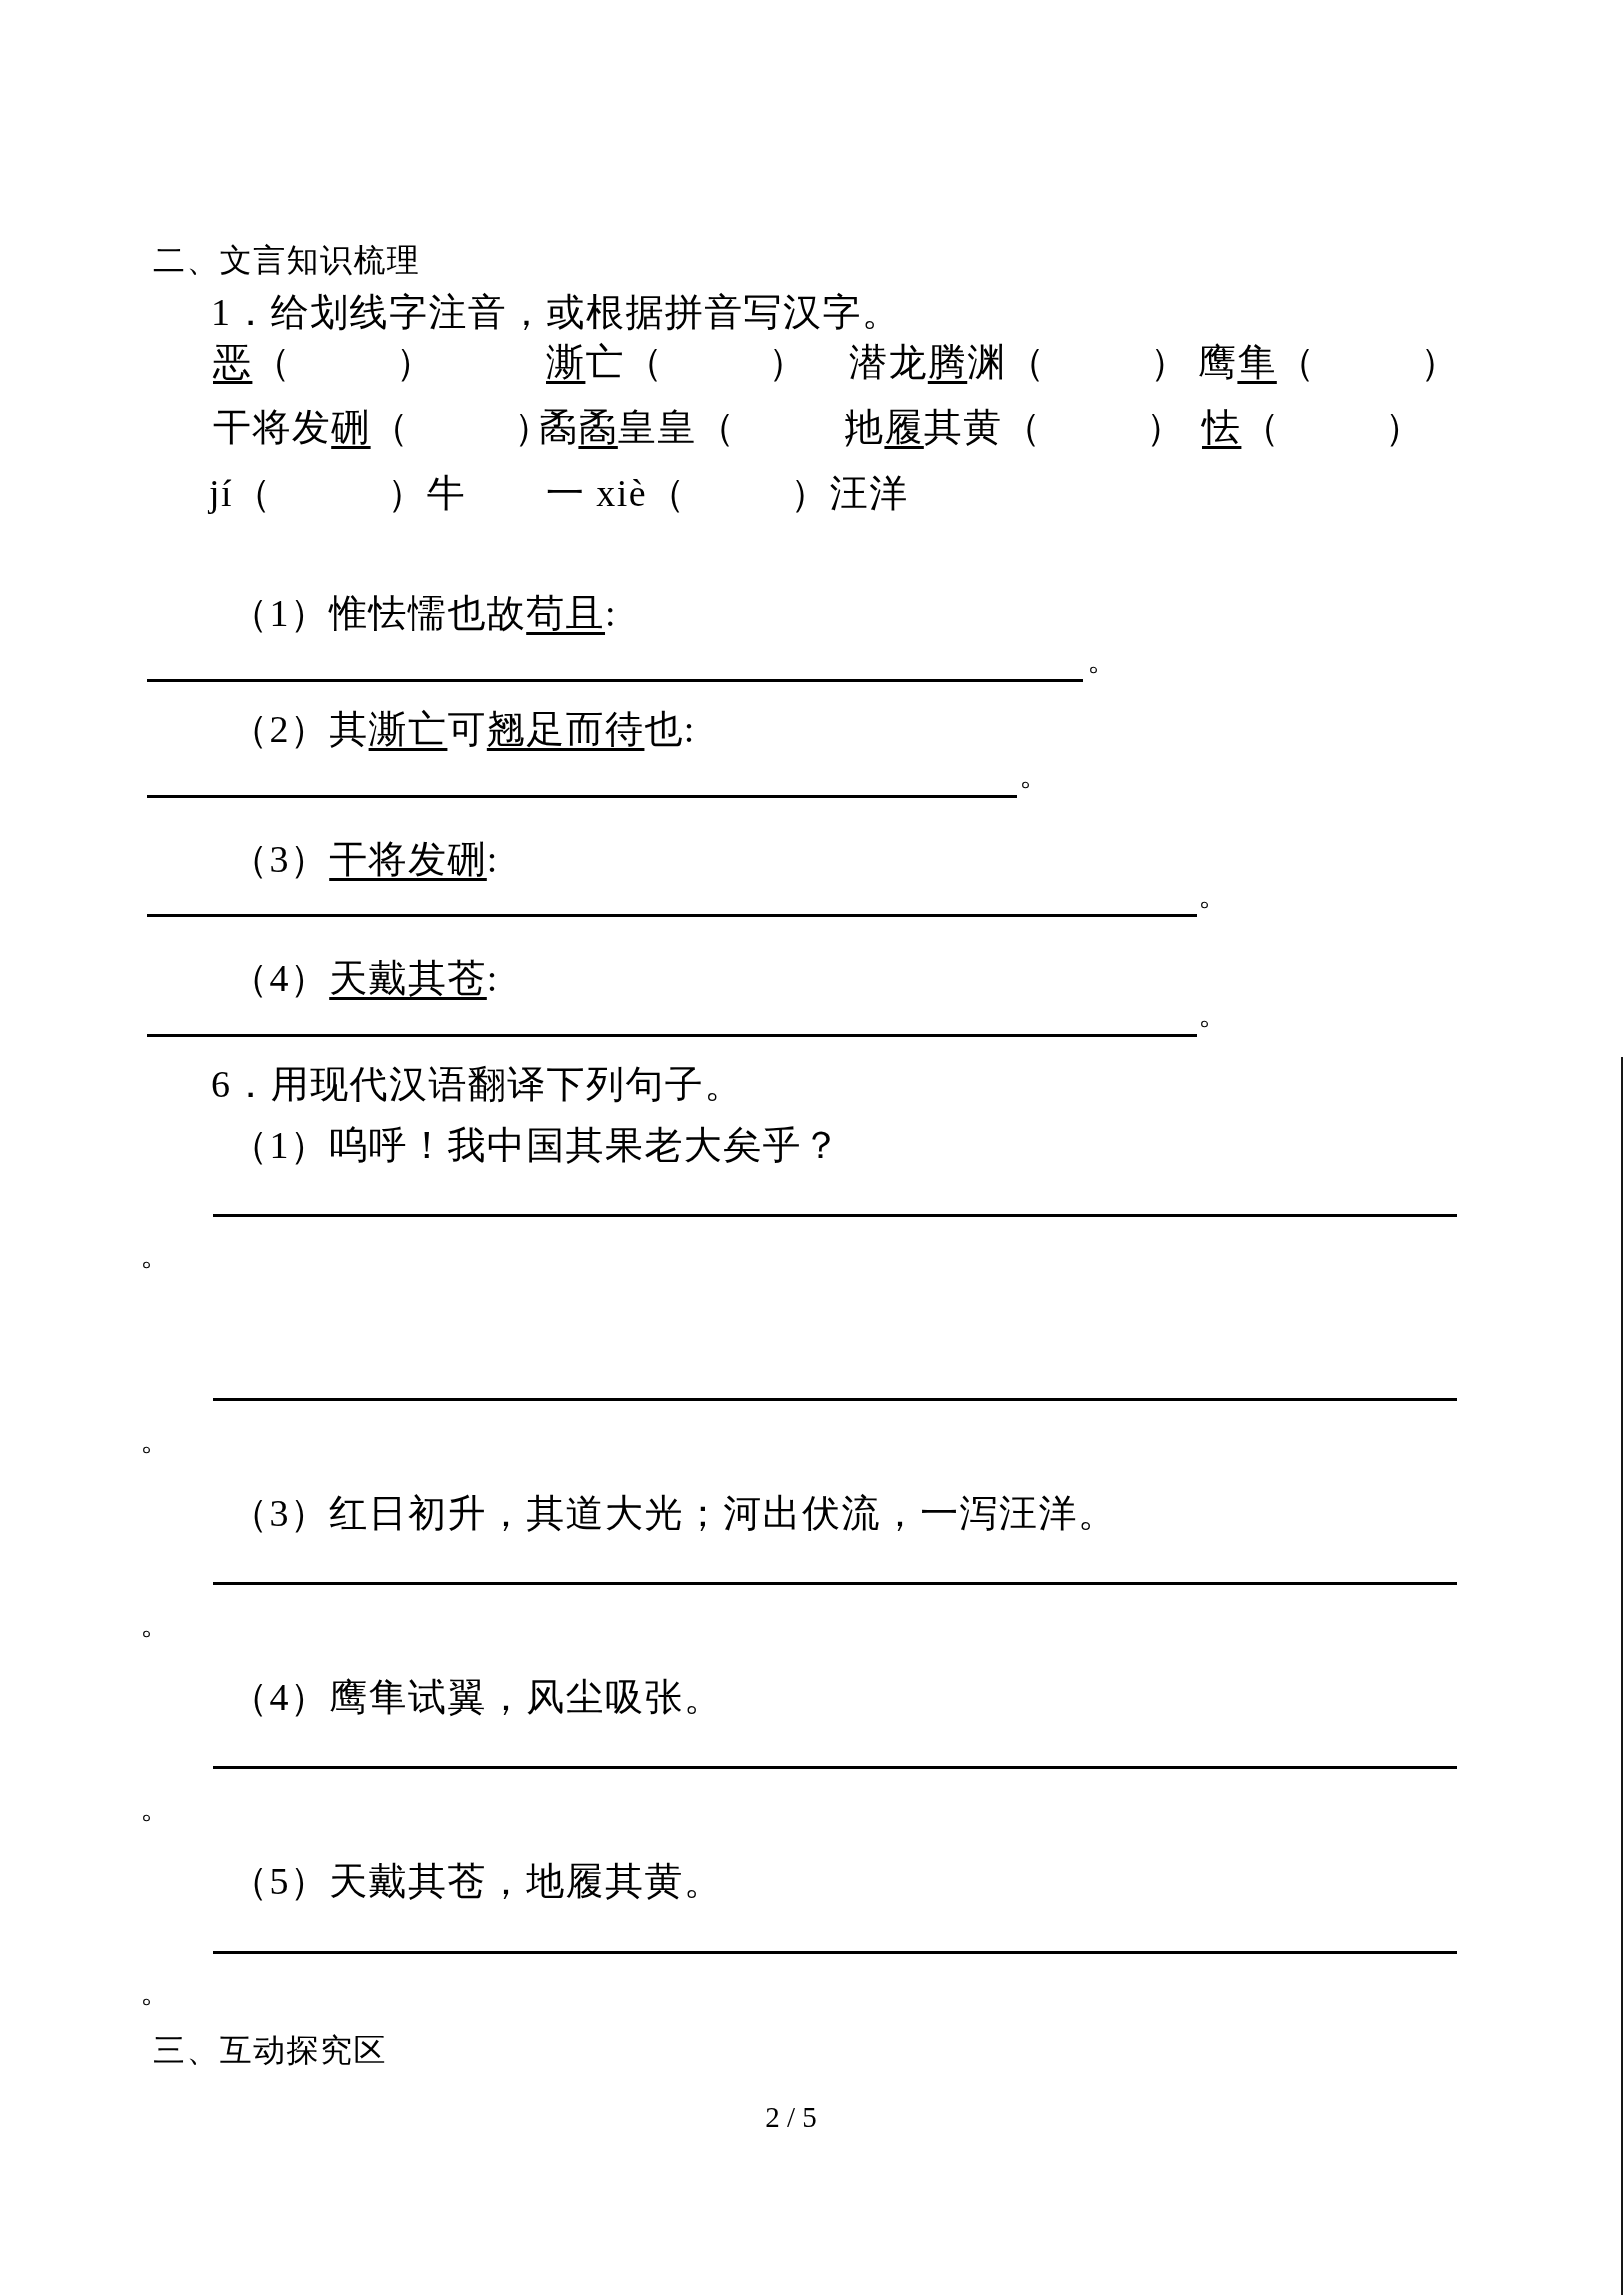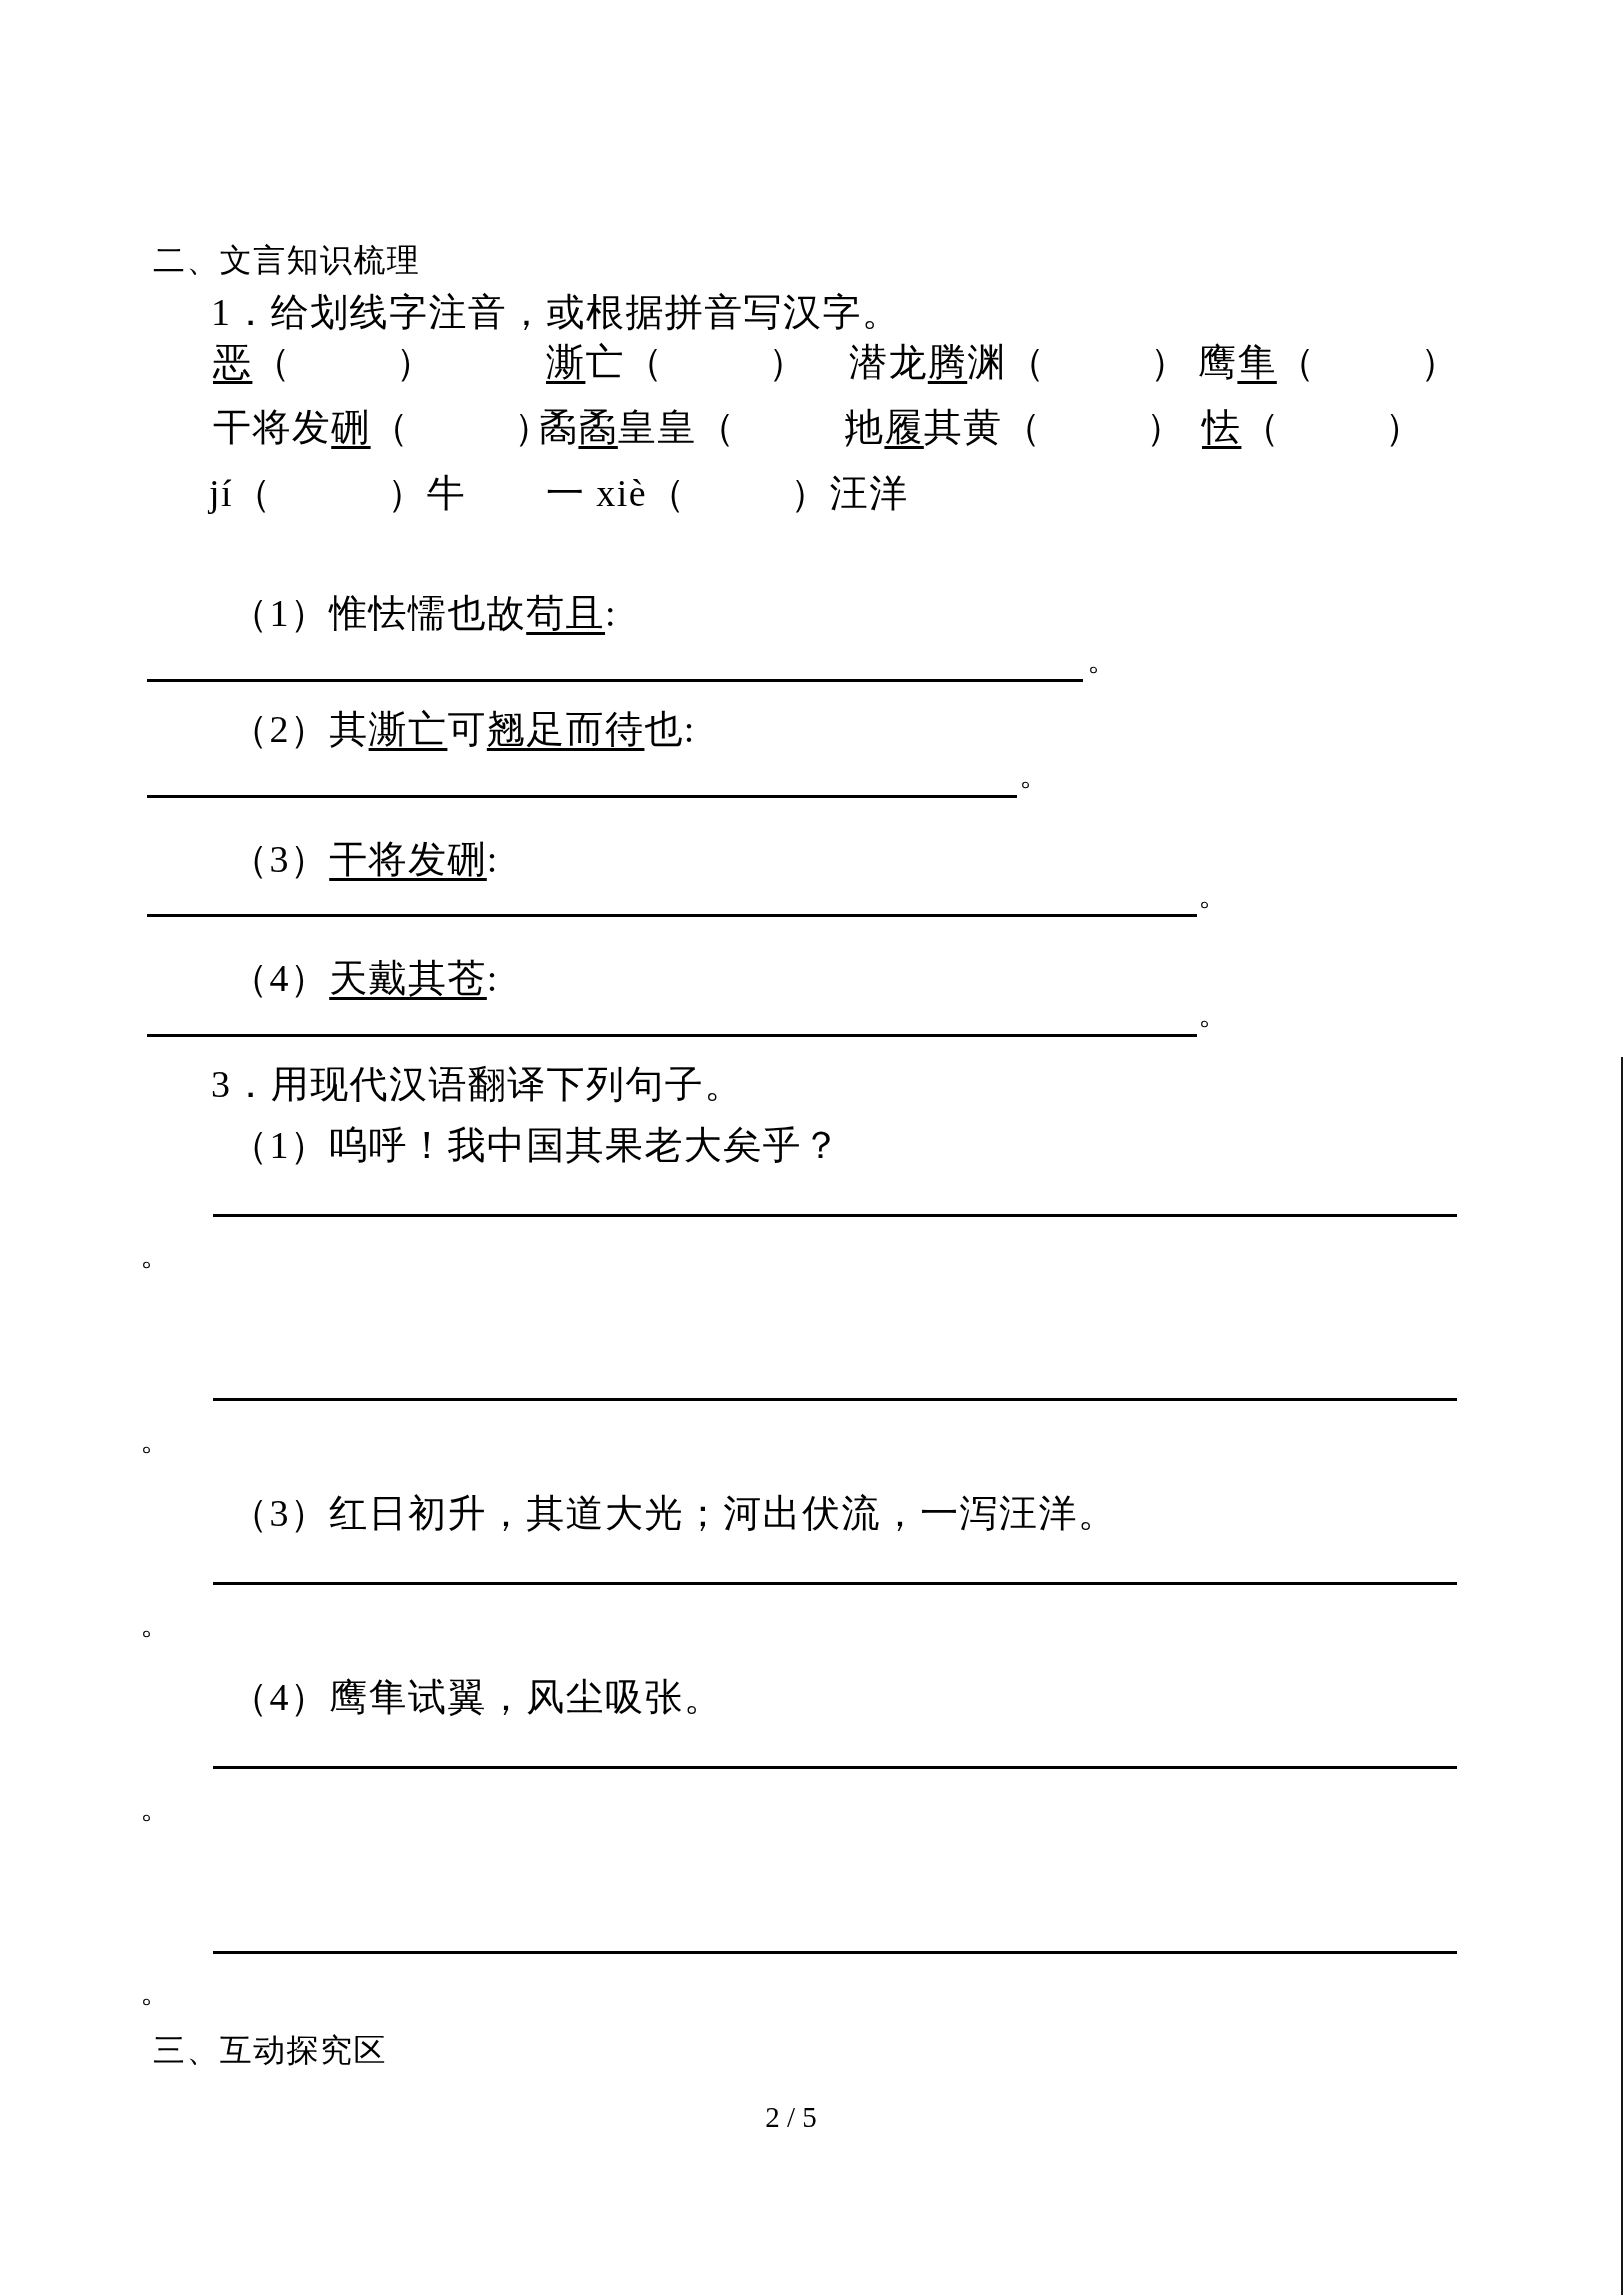--- a/index.html
+++ b/index.html
@@ -81,37 +81,38 @@
   <span class="fs" style="left:1019px;top:759px">。</span>
 
   <div class="t" style="left:230px;top:836px"><span>（3）</span><span></span><span class="u">干将发硎</span><span></span><span class="u"></span><span>:</span></div>
   <div class="ansline" style="left:147px;top:914px;width:1050px"></div>
   <span class="fs" style="left:1198px;top:879px">。</span>
 
   <div class="t" style="left:230px;top:955px"><span>（4）</span><span></span><span class="u">天戴其苍</span><span></span><span class="u"></span><span>:</span></div>
   <div class="ansline" style="left:147px;top:1034px;width:1050px"></div>
   <span class="fs" style="left:1198px;top:998px">。</span>
 
-  <div class="t" style="left:211px;top:1061px">3．用现代汉语翻译下列句子。</div>
+  <div class="t" style="left:211px;top:1061px">6．用现代汉语翻译下列句子。</div>
 
   <div class="t" style="left:230px;top:1122px"><span>（1）</span><span>呜呼！我中国其果老大矣乎？</span></div>
   <div class="ansline" style="left:213px;top:1214px;width:1244px"></div>
   <span class="fs" style="left:140px;top:1239px">。</span>
 
   <div class="ansline" style="left:213px;top:1398px;width:1244px"></div>
   <span class="fs" style="left:140px;top:1424px">。</span>
 
   <div class="t" style="left:230px;top:1490px"><span>（3）</span><span>红日初升，其道大光；河出伏流，一泻汪洋。</span></div>
   <div class="ansline" style="left:213px;top:1582px;width:1244px"></div>
   <span class="fs" style="left:140px;top:1608px">。</span>
 
   <div class="t" style="left:230px;top:1674px"><span>（4）</span><span>鹰隼试翼，风尘吸张。</span></div>
   <div class="ansline" style="left:213px;top:1766px;width:1244px"></div>
   <span class="fs" style="left:140px;top:1792px">。</span>
 
+  <div class="t" style="left:230px;top:1858px"><span>（5）</span><span>天戴其苍，地履其黄。</span></div>
   <div class="ansline" style="left:213px;top:1951px;width:1244px"></div>
   <span class="fs" style="left:140px;top:1976px">。</span>
 
   <div class="t heading" style="left:153px;top:2030px">三、互动探究区</div>
 
   <div class="footer">2 / 5</div>
 
   <div class="scan-edge"></div>
 
 </div>

